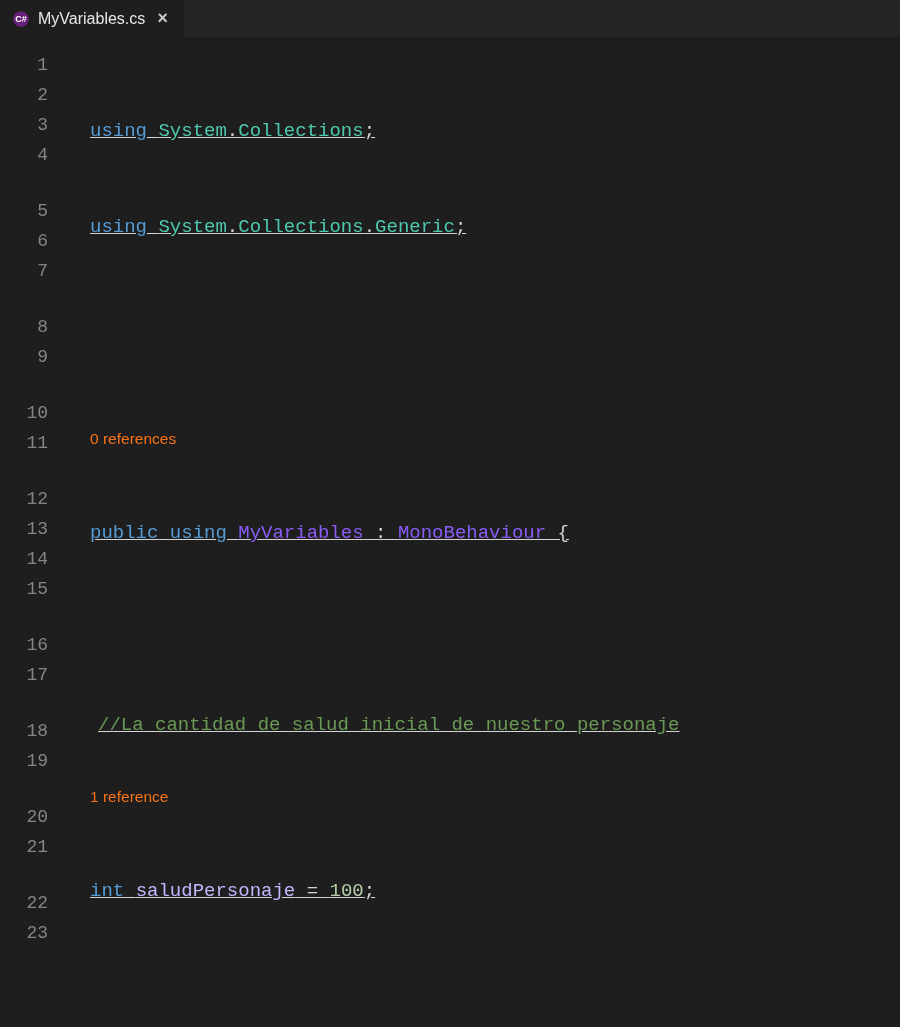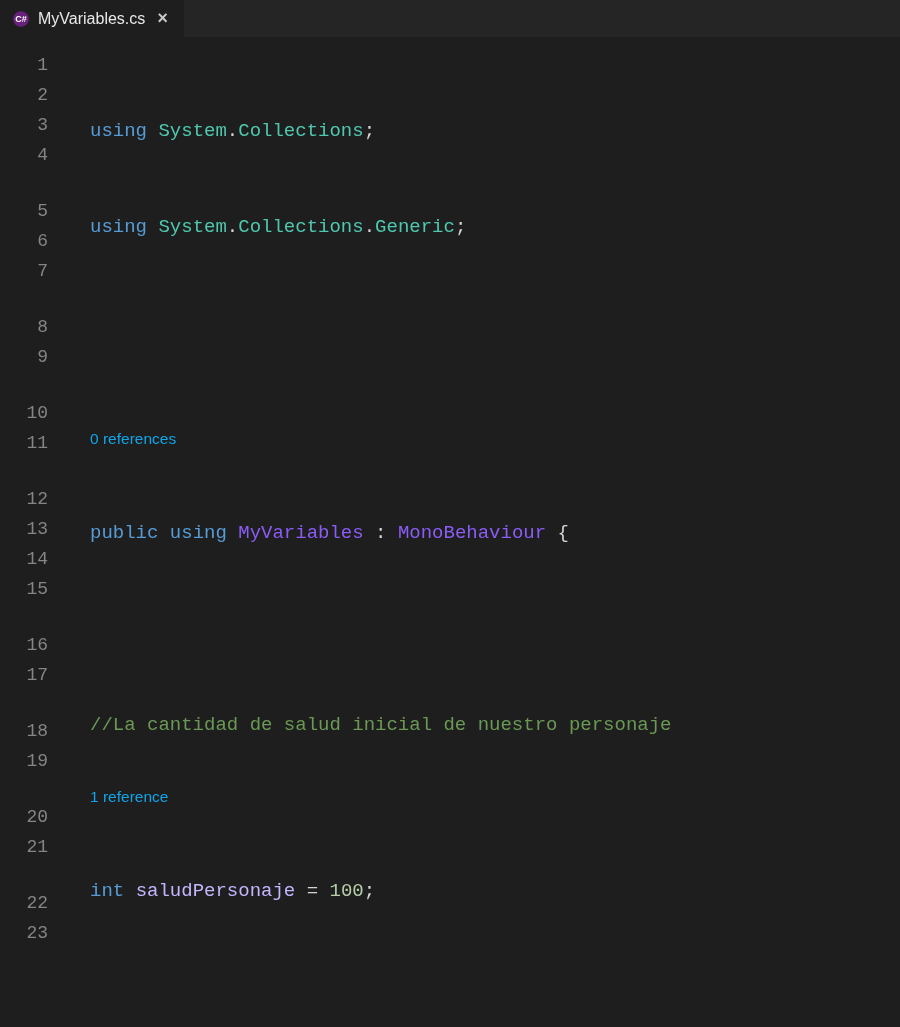--- a/index.html
+++ b/index.html
@@ -47,33 +47,33 @@
     user-select:none;
   }
   .gutter .ln { height: 30px; line-height:30px; padding-right: 22px; }
   .gutter .ln.codelens-pad { height: 26px; }
   .code {
     flex:1;
     padding-top:12px;
     padding-left: 20px;
     white-space: pre;
   }
-  .line { height:30px; line-height:30px; }
+  .line { height:30px; line-height:30px;text-decoration:underline; }
   .codelens {
     height:26px; line-height:26px;
-    color:#0ea5e9;
+    color:#f97316;
     font-size:15.5px;
     font-family: "Segoe UI", Arial, sans-serif;
   }
   .tok-kw  { color:#569cd6; }
   .tok-ns  { color:#4ec9b0; }
   .tok-cls { color:#8b5cf6; }
   .tok-num { color:#b5cea8; }
   .tok-pun { color:#d4d4d4; }
-  .tok-cmt { color:#6a9955; }
+  .tok-cmt { color:#6a9955;margin-left:8px; }
   .tok-plain { color:#c4b5fd; }
 </style>
 </head>
 <body>
 
 <div class="tab-bar">
   <div class="tab">
     <span class="icon-cs">
       <svg viewBox="0 0 16 16" width="18" height="18">
         <circle cx="8" cy="8" r="7" fill="#68217a"></circle>

